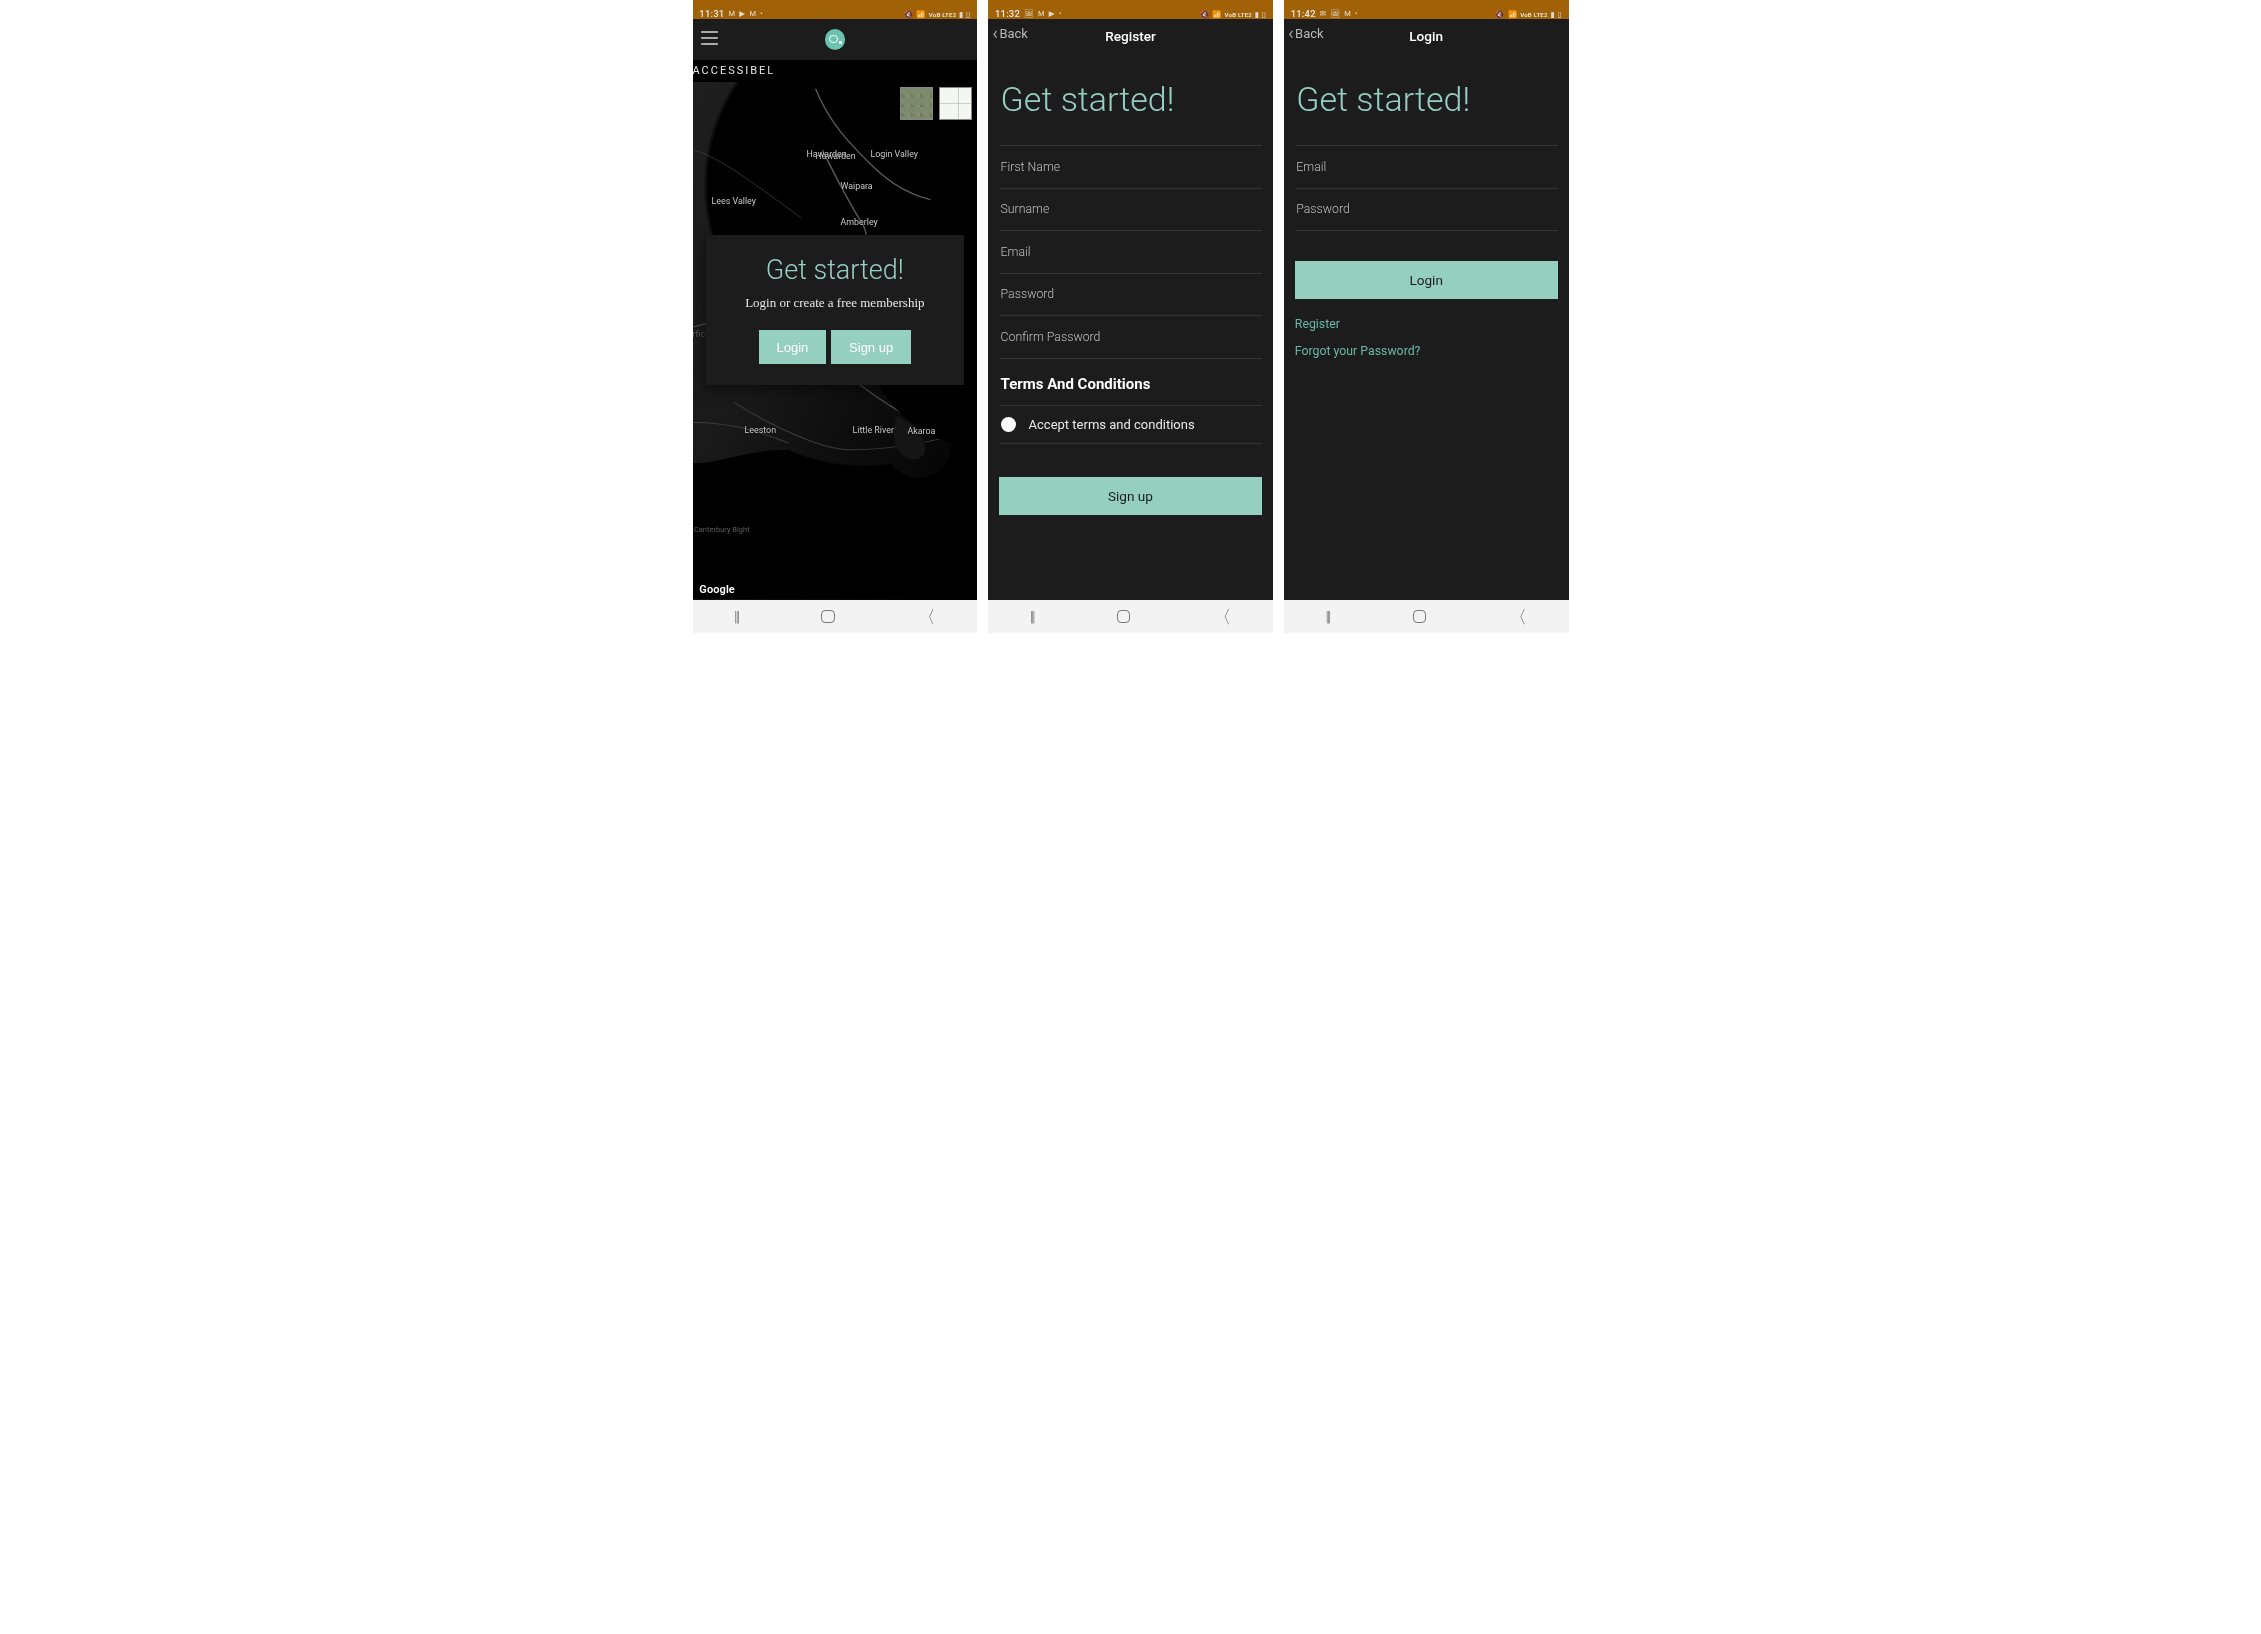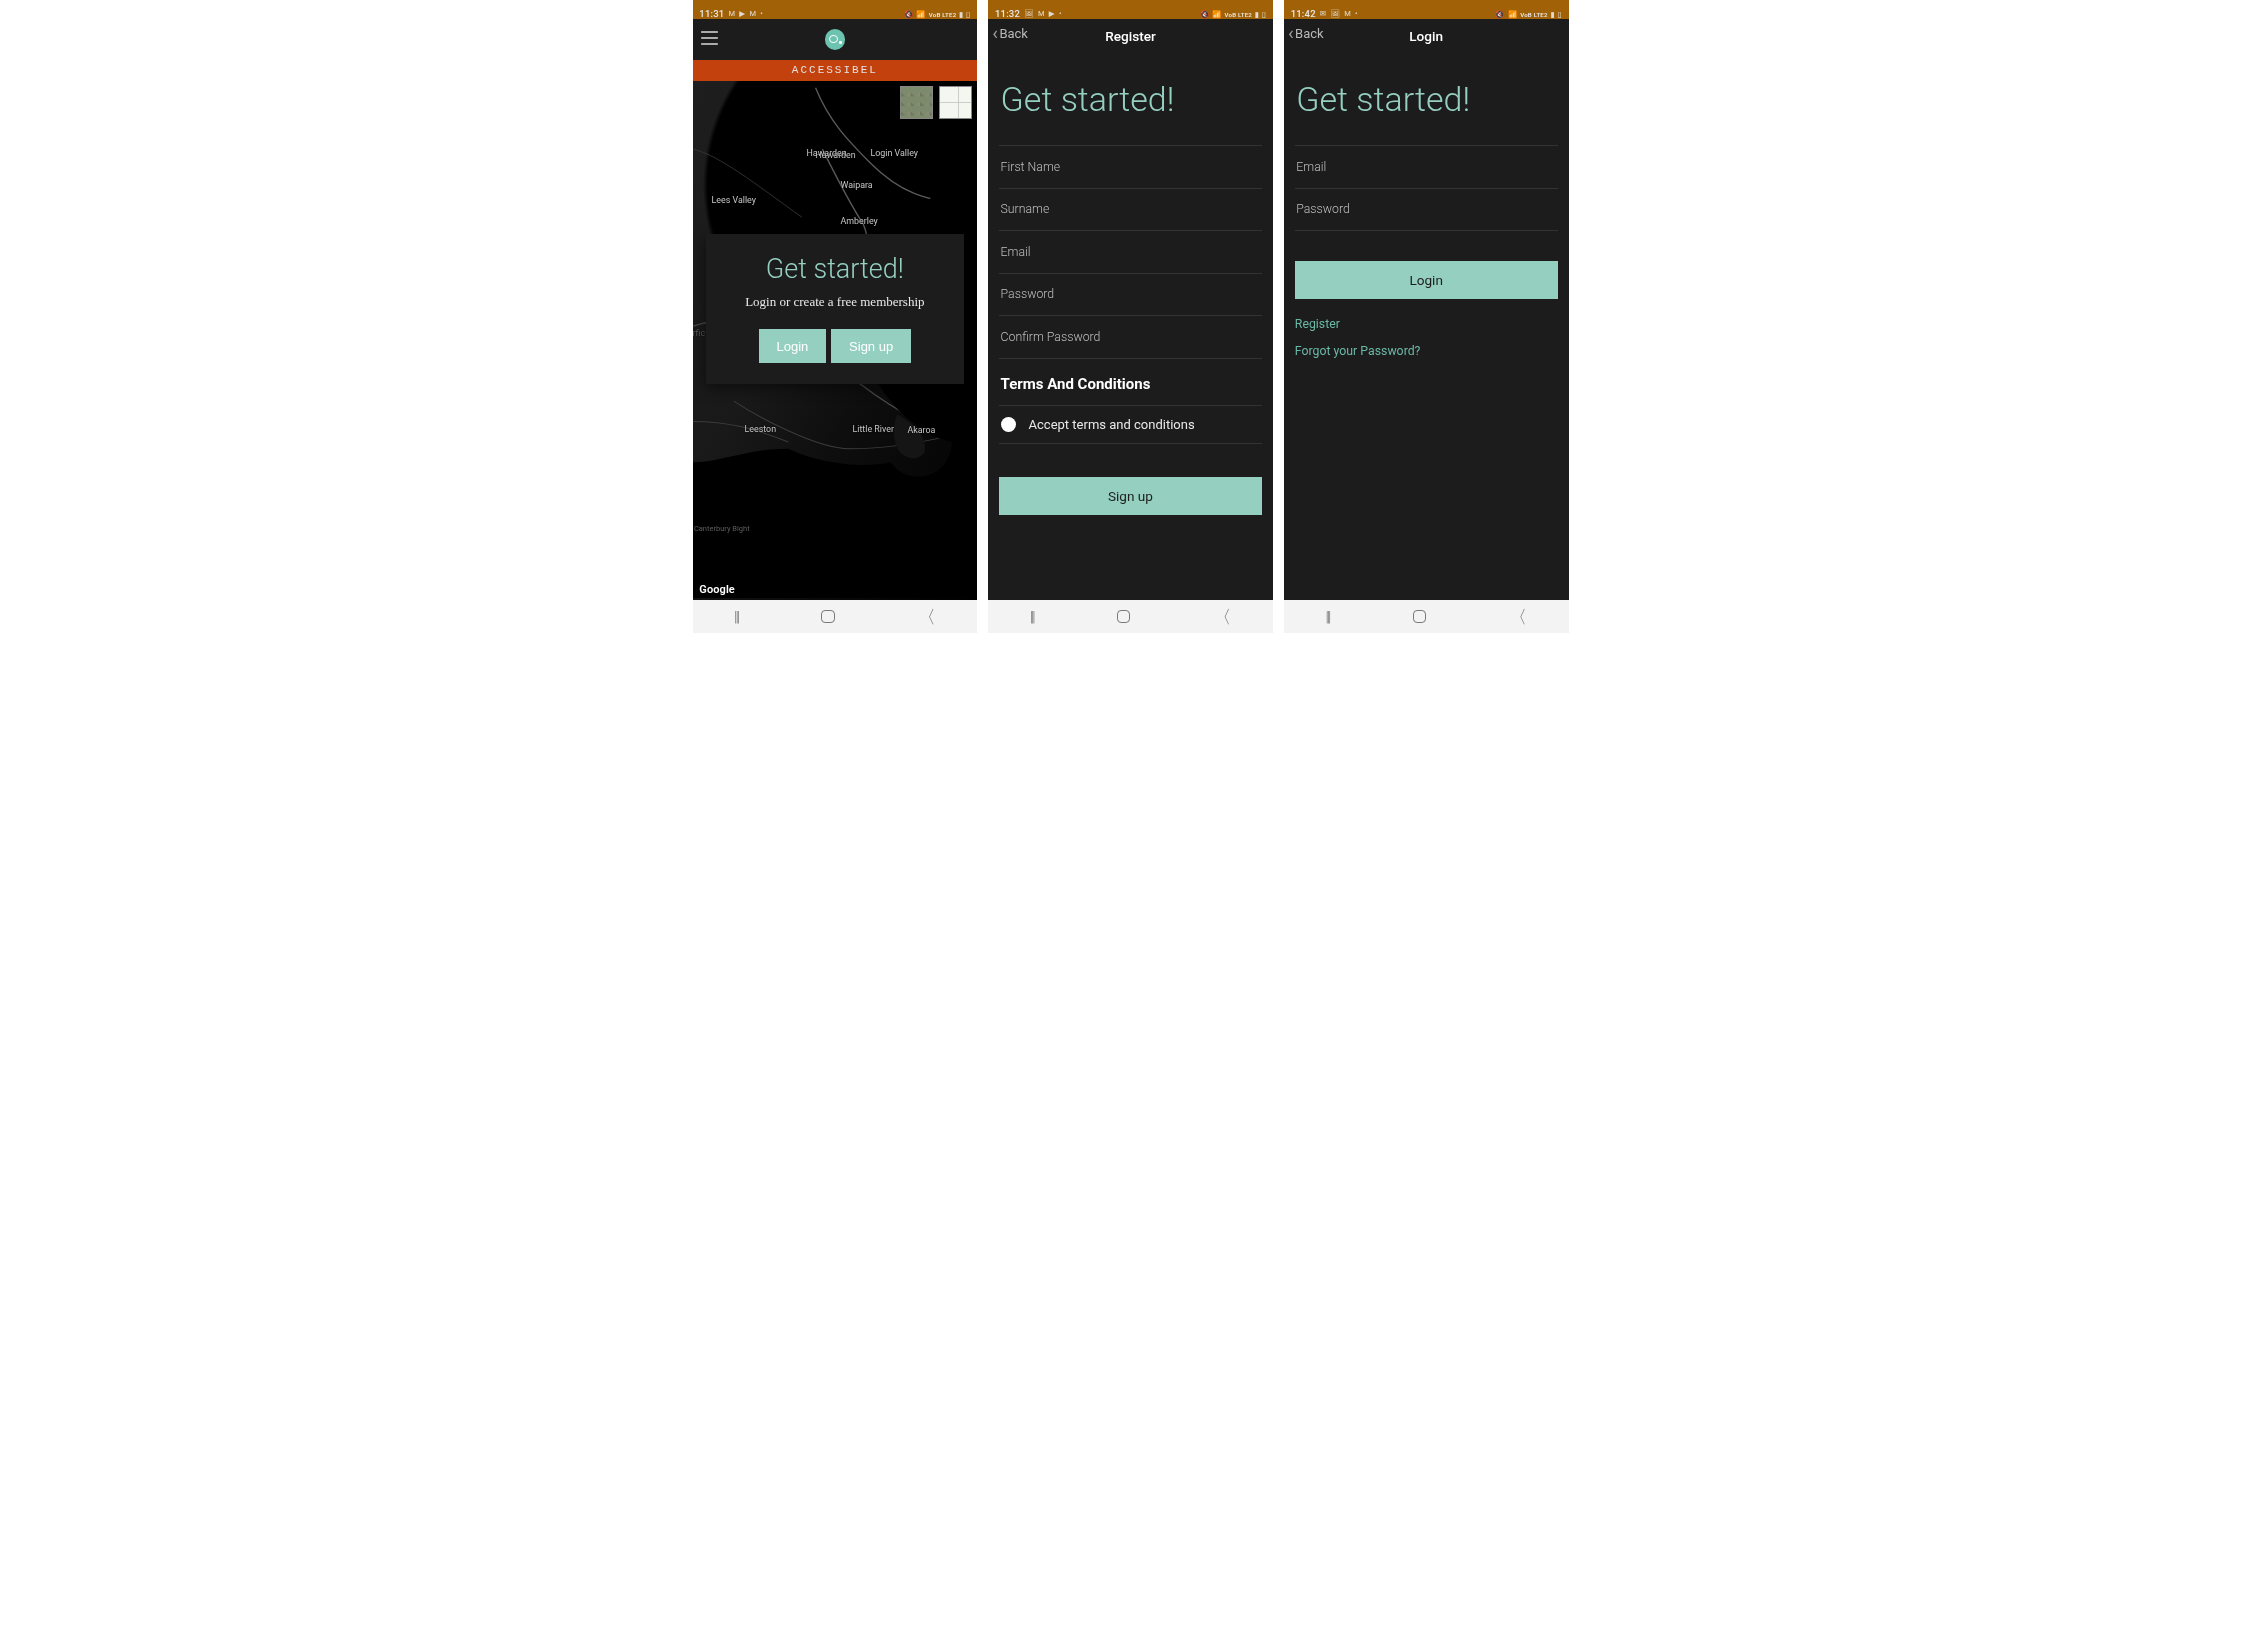--- a/index.html
+++ b/index.html
@@ -84,27 +84,26 @@
   }
   .brand-dot::before {
     content: ""; position: absolute; width: 6.8px; height: 6.8px; border: 1.7px solid #fff;
     border-radius: 50%; left: 4.1px; top: 5.4px;
   }
   .brand-dot::after {
     content: ""; position: absolute; width: 2.7px; height: 2.7px; background: #fff; border-radius: 50%;
     right: 3.4px; bottom: 6.1px;
   }
   .banner {
-    background: #c2410c;
+    background: #000000;
     color: #e4e4e4;
-    text-align: center;
+    text-align: left;
     font-size: 11px;
     letter-spacing: 2px;
     padding: 4.1px 0 4.8px;
-    font-family: Liberation Mono, monospace;
   }
 
   .map-area {
     position: relative;
     flex: 1;
     background:
       radial-gradient(circle at 70% 20%, #000 0 40%, transparent 41%),
       linear-gradient(120deg, #1e1e1e 0%, #191919 40%, #0e0e0e 60%, #000 100%);
     overflow: hidden;
   }

